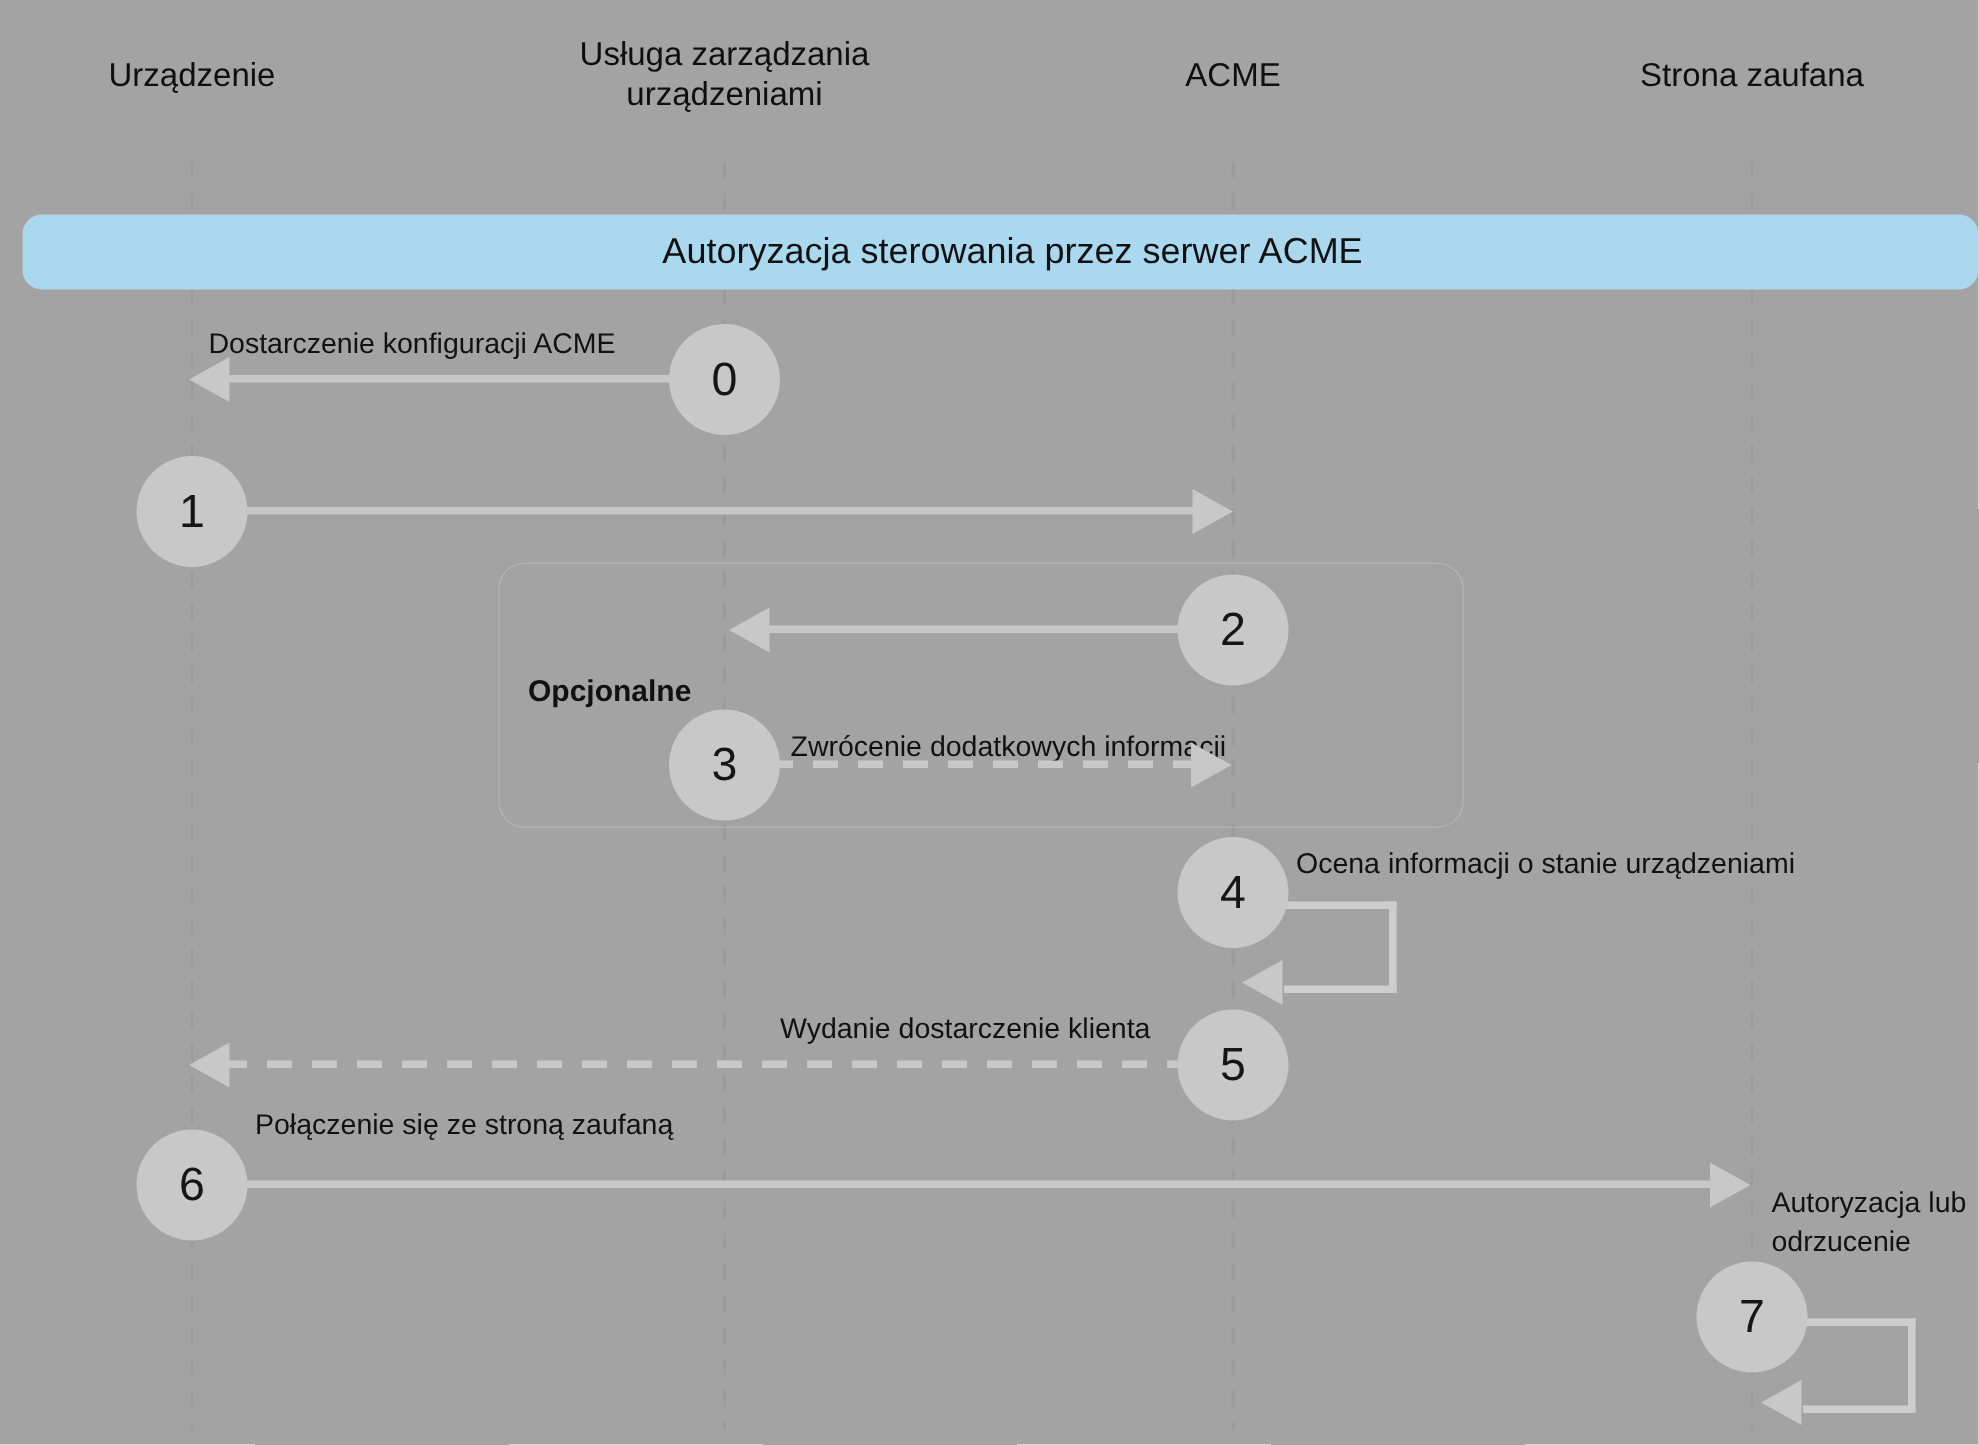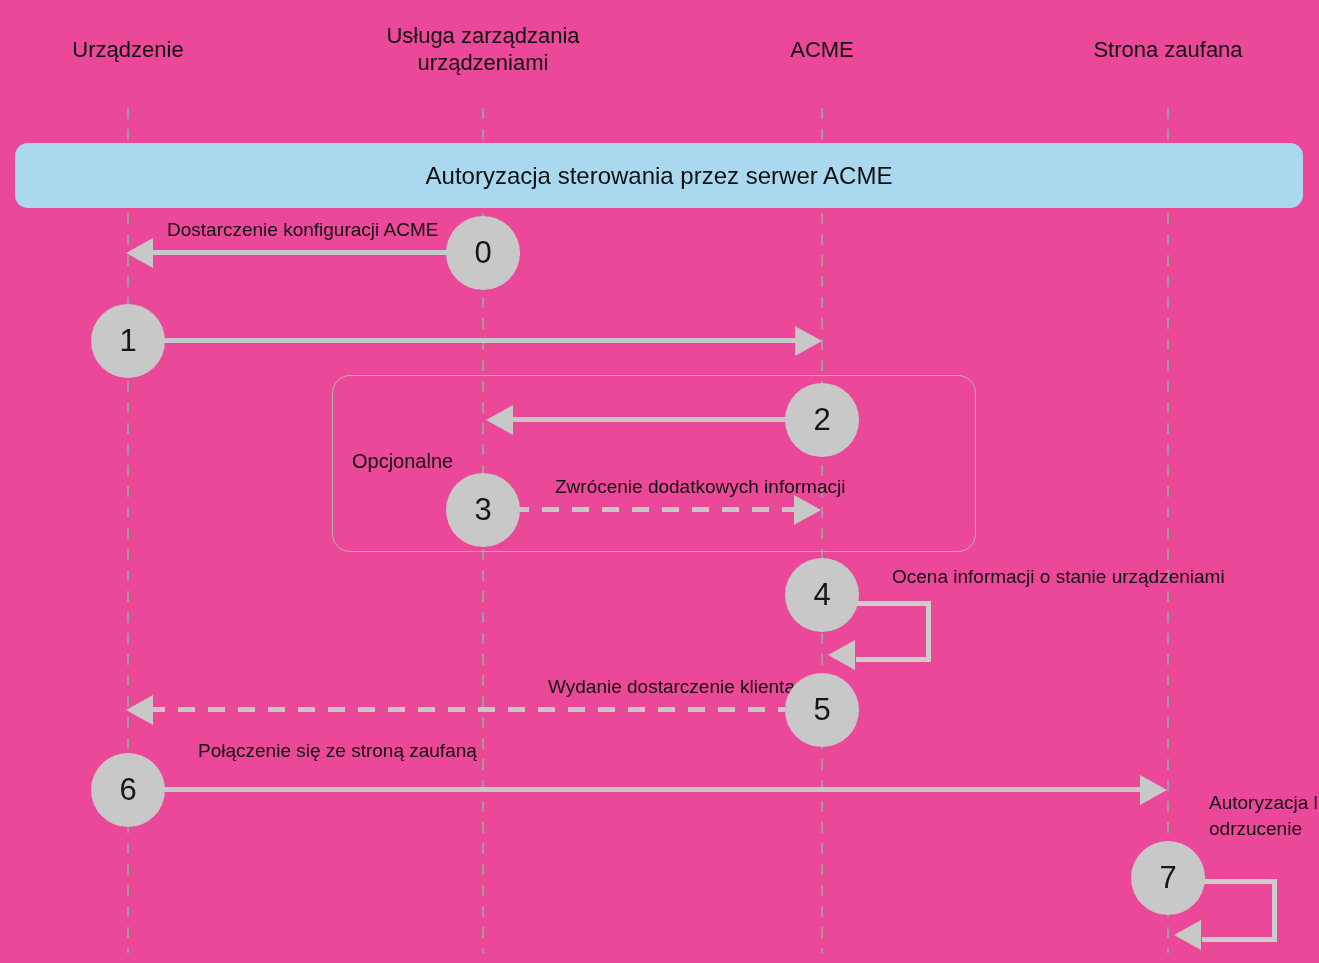--- a/index.html
+++ b/index.html
@@ -6,49 +6,49 @@
     --arrow:#c8c8c8;
     --loop:#cdcdcd;
     --circle:#c8c8c8;
     --lifeline:#9b9b9b;
     --ink:#141414;
     --banner:#a9d8ef;
     --boxborder:#b2b2b2;
   }
   html,body{margin:0;padding:0;background:#ffffff;}
   body{font-family:"Liberation Sans","DejaVu Sans",sans-serif;color:var(--ink);}
-  .stage{position:relative;width:1319px;height:963px;background:#ec4899;overflow:hidden;}
+  .stage{position:relative;width:1319px;height:963px;background:#a3a3a3;overflow:hidden;}
 
   .lifeline{position:absolute;top:108px;height:845px;width:2px;
     background:repeating-linear-gradient(180deg,var(--lifeline) 0 11px,transparent 11px 21px);}
 
   .actor{position:absolute;font-size:22px;line-height:1.22;text-align:center;color:#0f0f0f;}
 
-  .banner{position:absolute;left:15px;top:143px;width:1288px;height:65px;background:var(--banner);
-    border-radius:13px;display:flex;align-items:center;justify-content:center;font-size:24px;color:#111;}
+  .banner{position:absolute;left:15px;top:143px;width:1288px;height:50px;background:var(--banner);
+    border-radius:13px;display:flex;align-items:center;justify-content:center;font-size:24px;color:#111;padding-left:16px;}
 
-  .msg-label{position:absolute;font-size:19px;white-space:nowrap;color:#111;margin-left:28px;}
+  .msg-label{position:absolute;font-size:19px;white-space:nowrap;color:#111;}
   .msg-label.wrap{white-space:normal;width:145px;line-height:1.35;}
 
   .arrow-line{position:absolute;height:5px;background:var(--arrow);}
   .arrow-line.dashed{background:repeating-linear-gradient(90deg,var(--arrow) 0 17px,transparent 17px 30px);}
 
   .arrow-head{position:absolute;width:0;height:0;}
   .arrow-head.left{border-top:15px solid transparent;border-bottom:15px solid transparent;border-right:27px solid var(--arrow);}
   .arrow-head.right{border-top:15px solid transparent;border-bottom:15px solid transparent;border-left:27px solid var(--arrow);}
 
   .self-loop{position:absolute;border:5px solid var(--loop);border-left:none;}
 
   .step-circle{position:absolute;width:74px;height:74px;border-radius:50%;background:var(--circle);
     transform:translate(-50%,-50%);display:flex;align-items:center;justify-content:center;
     font-size:31px;color:#161616;}
 
   .opt-box{position:absolute;left:332px;top:375px;width:642px;height:175px;
     border:1.5px solid var(--boxborder);border-radius:18px;background:transparent;}
-  .opt-label{position:absolute;left:352px;top:450px;font-size:20px;font-weight:400;color:#111;}
+  .opt-label{position:absolute;left:352px;top:450px;font-size:20px;font-weight:700;color:#111;}
 </style>
 </head>
 <body>
 
 <div class="stage">
 
   <div class="lifeline" style="left:127px"></div>
   <div class="lifeline" style="left:482px"></div>
   <div class="lifeline" style="left:821px"></div>
   <div class="lifeline" style="left:1167px"></div>
@@ -75,21 +75,21 @@
   <div class="step-circle" style="left:128px;top:341px">
       <span>1</span>
     </div>
 
   <div class="arrow-line" style="left:505px;top:417px;width:317px"></div>
   <div class="arrow-head left" style="left:486px;top:405px"></div>
   <div class="step-circle" style="left:822px;top:420px">
       <span>2</span>
     </div>
 
-  <span class="msg-label" style="left:527px;top:476px">Zwrócenie dodatkowych informacji</span>
+  <span class="msg-label" style="left:527px;top:488px">Zwrócenie dodatkowych informacji</span>
   <div class="arrow-line dashed" style="left:512px;top:507px;width:282px"></div>
   <div class="arrow-head right" style="left:794px;top:495px"></div>
   <div class="step-circle" style="left:483px;top:510px">
       <span>3</span>
     </div>
 
   <span class="msg-label" style="left:864px;top:566px">Ocena informacji o stanie urządzeniami</span>
   <div class="self-loop" style="left:856px;top:601px;width:70px;height:51px"></div>
   <div class="arrow-head left" style="left:828px;top:640px"></div>
   <div class="step-circle" style="left:822px;top:595px">

